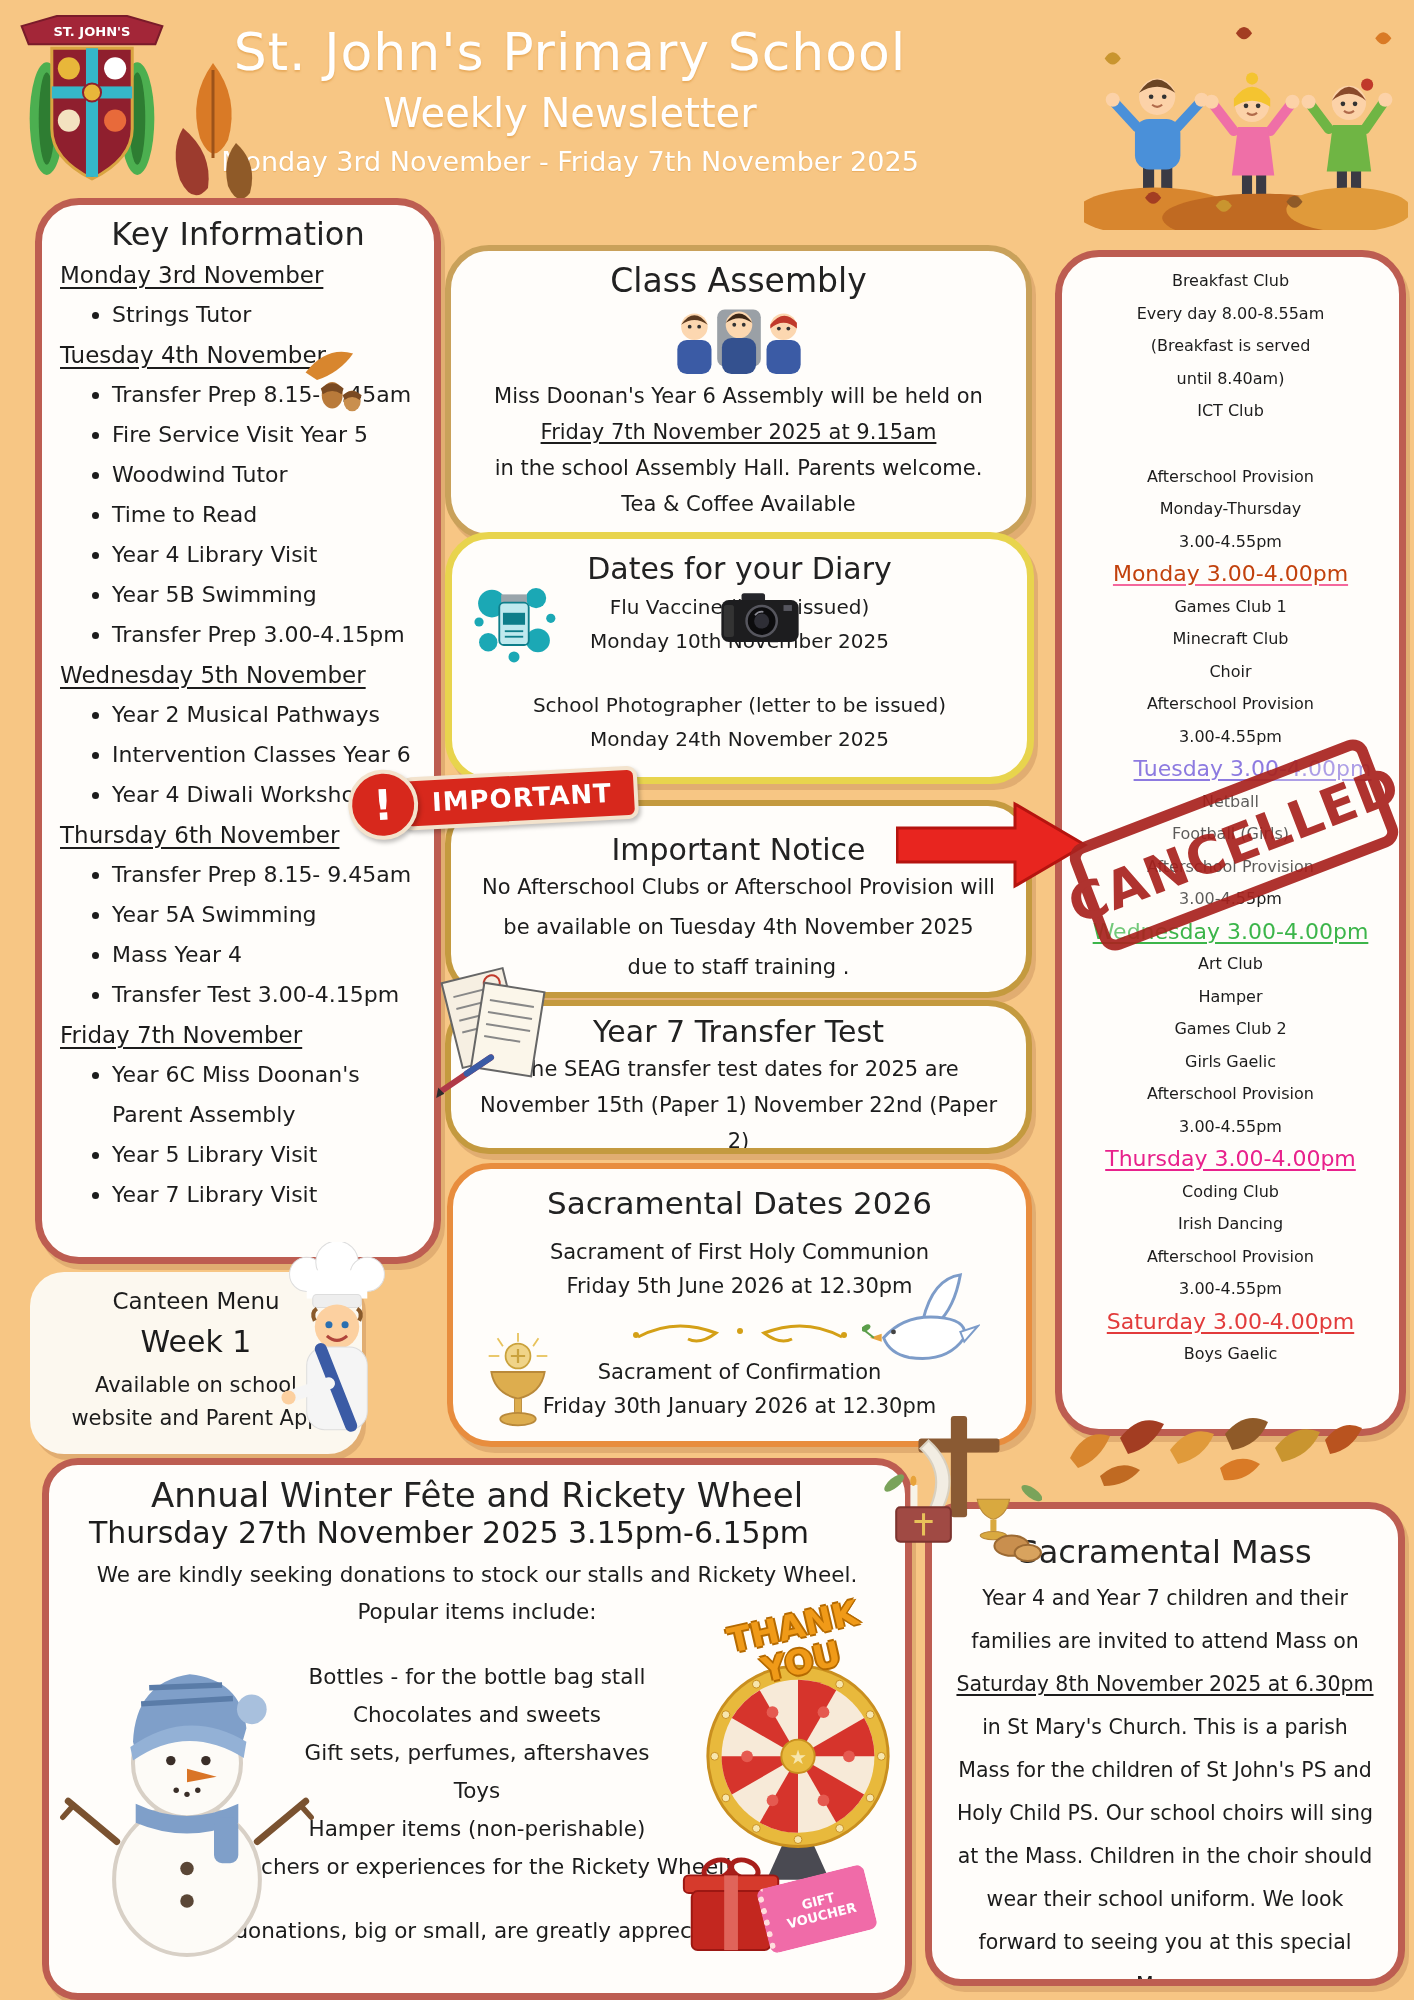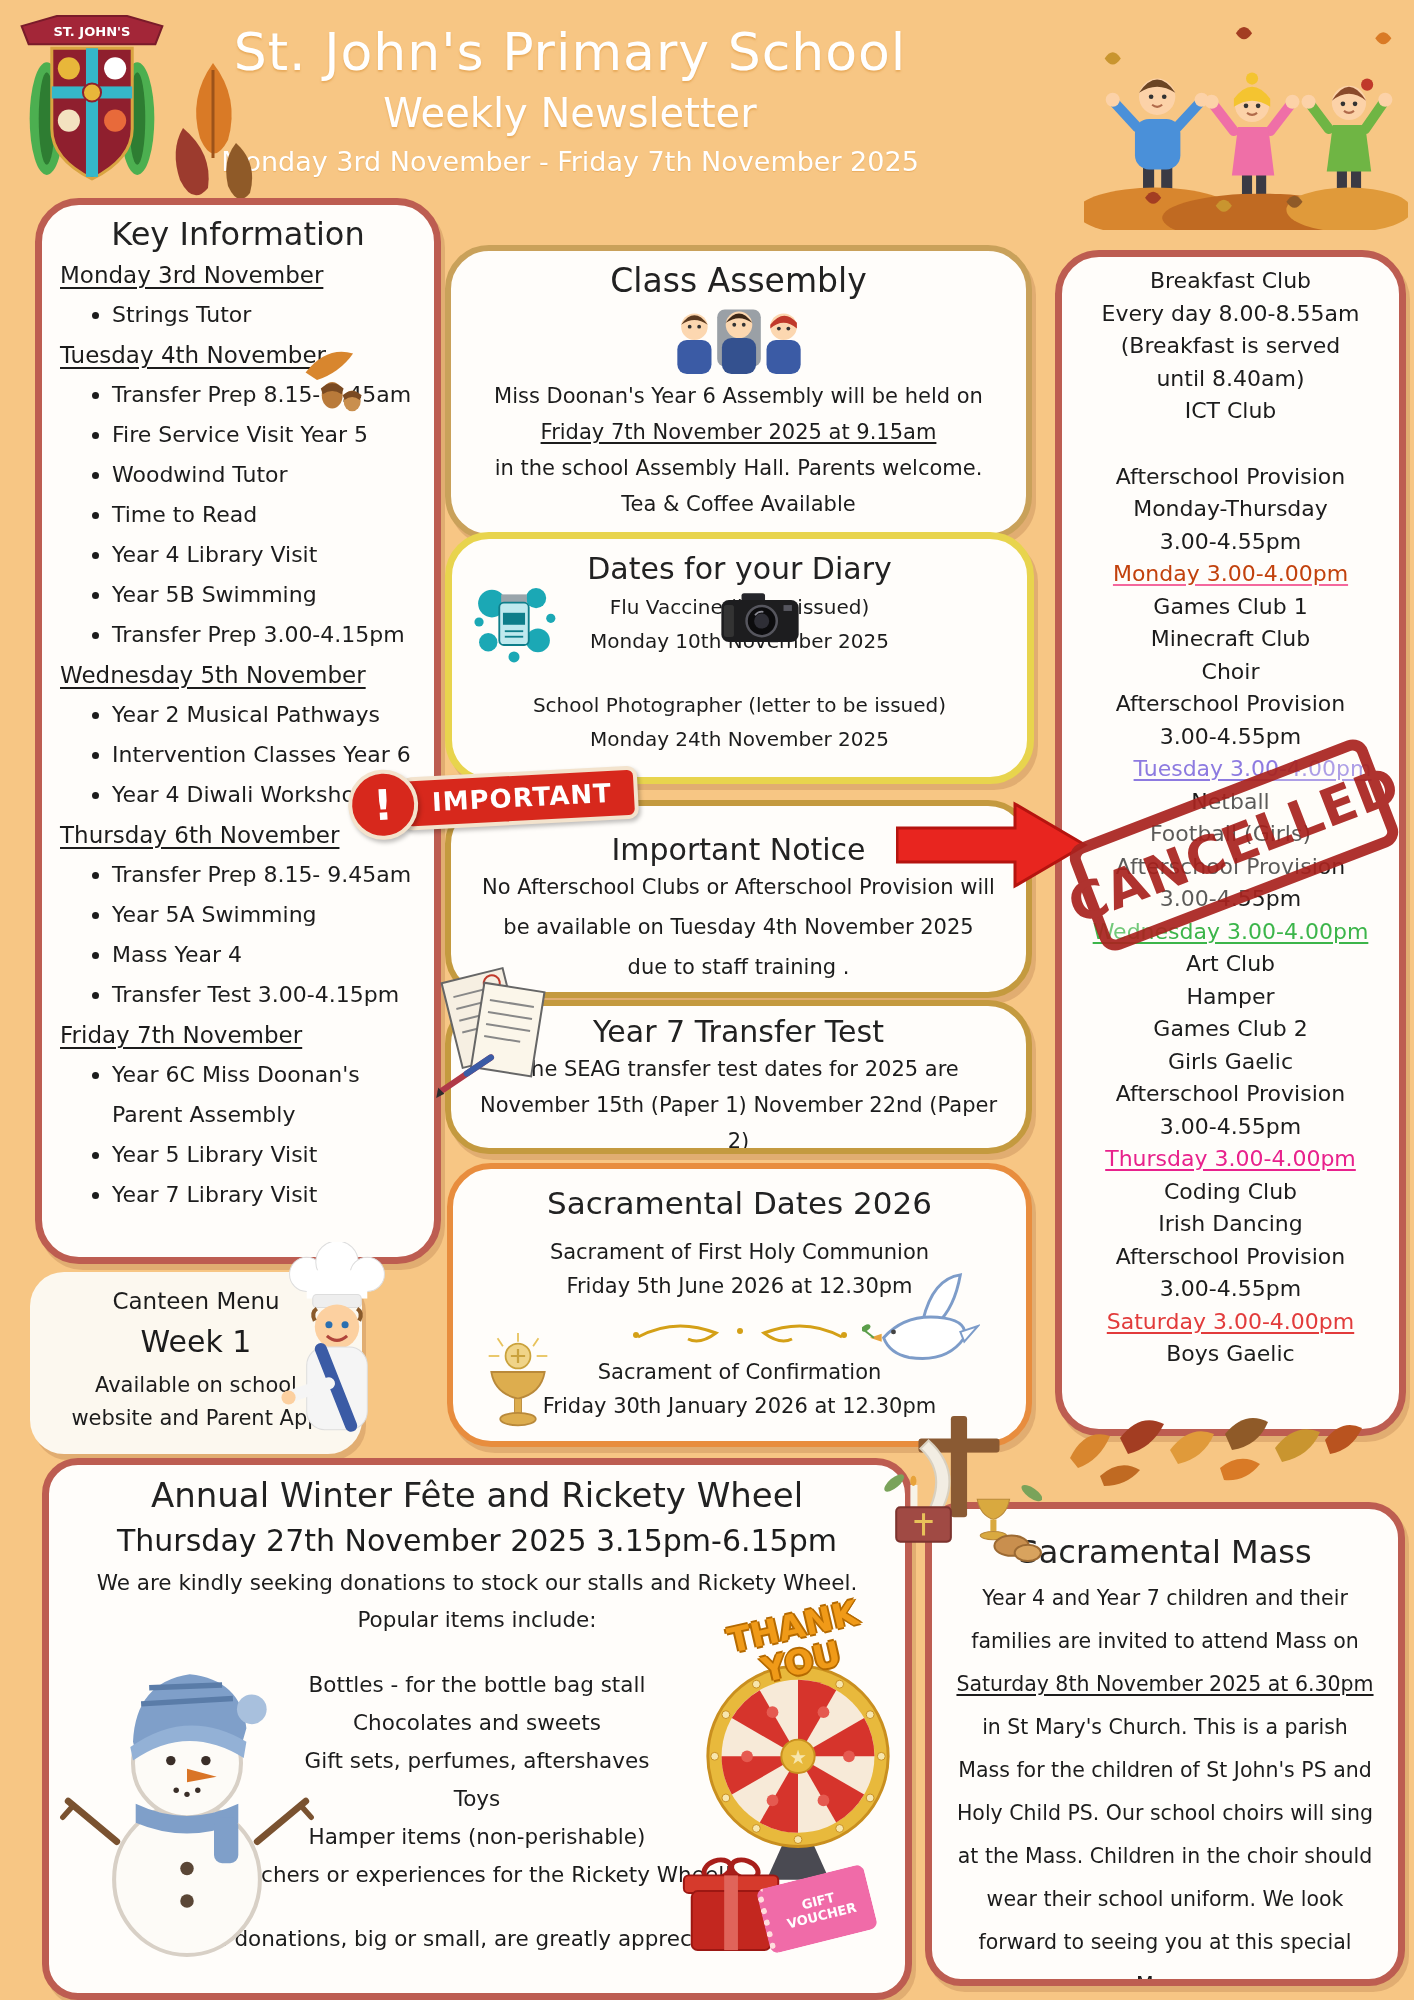--- a/index.html
+++ b/index.html
@@ -42,27 +42,27 @@
   .tr-body{font-size:21px;line-height:36px;text-align:center;padding:0 26px;margin-top:2px;}
   #sacdates{left:447px;top:1163px;width:573px;height:272px;border-color:#e88d3e;}
   #sacdates .ct{margin-top:16px;font-size:31px;}
   .sd-line{font-size:21px;line-height:34px;text-align:center;}
   .sd-g1{margin-top:14px;}
   .sd-g2{margin-top:8px;}
   
   #clubs{left:1055px;top:250px;width:337px;height:1172px;border-width:7px;}
   #clubs .ct{margin-top:12px;font-size:33px;}
   #clubs-body{margin-top:8px;}
-  .club-line{font-size:22px;line-height:32.5px;text-align:center;}
+  .club-line{font-size:16px;line-height:32.5px;text-align:center;}
   .club-day{font-size:22px;line-height:32.5px;text-align:center;text-decoration:underline;text-underline-offset:3px;}
   .club-gap{height:33px;}
   
   #fete{left:42px;top:1458px;width:856px;height:528px;border-width:7px;border-radius:36px;}
   #fete .ct{margin-top:10px;font-size:34px;}
-  .fete-date{font-size:30px;text-align:center;margin-top:8px;}
+  .fete-date{font-size:30px;text-align:left;margin-top:0;padding-left:40px;}
   .fete-intro,.fete-pop{font-size:21.5px;text-align:center;margin-top:12px;}
   #fete-items{margin-top:34px;}
   .fete-item{font-size:21.5px;line-height:38px;text-align:center;}
   .fete-outro{font-size:21.5px;text-align:center;margin-top:32px;}
   
   #mass{left:925px;top:1502px;width:466px;height:470px;border-width:7px;border-radius:36px;}
   #mass .ct{margin-top:24px;font-size:32px;}
   #mass-lines{margin-top:6px;padding:0 24px;}
   .mass-line{font-size:20.5px;line-height:43px;text-align:center;}
   

